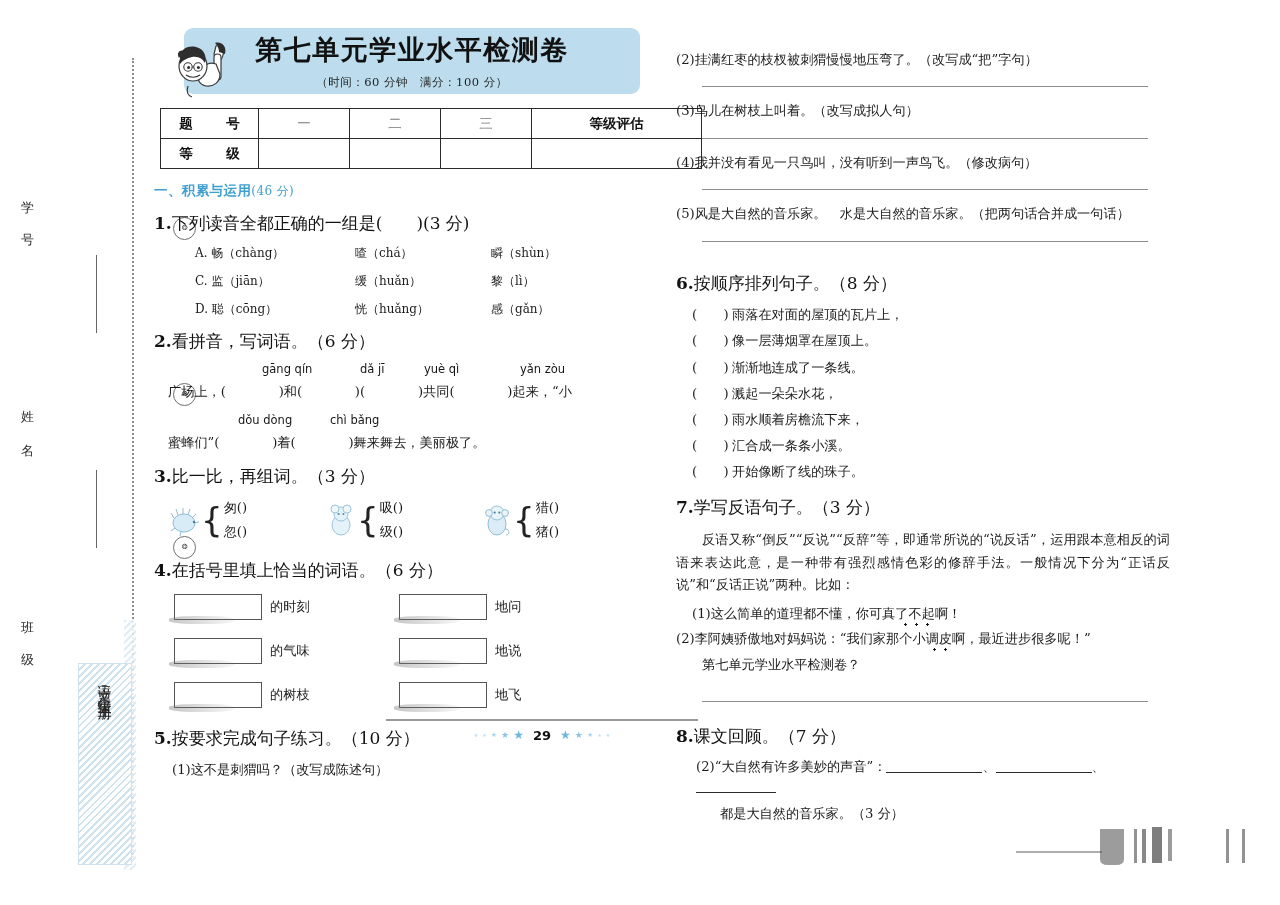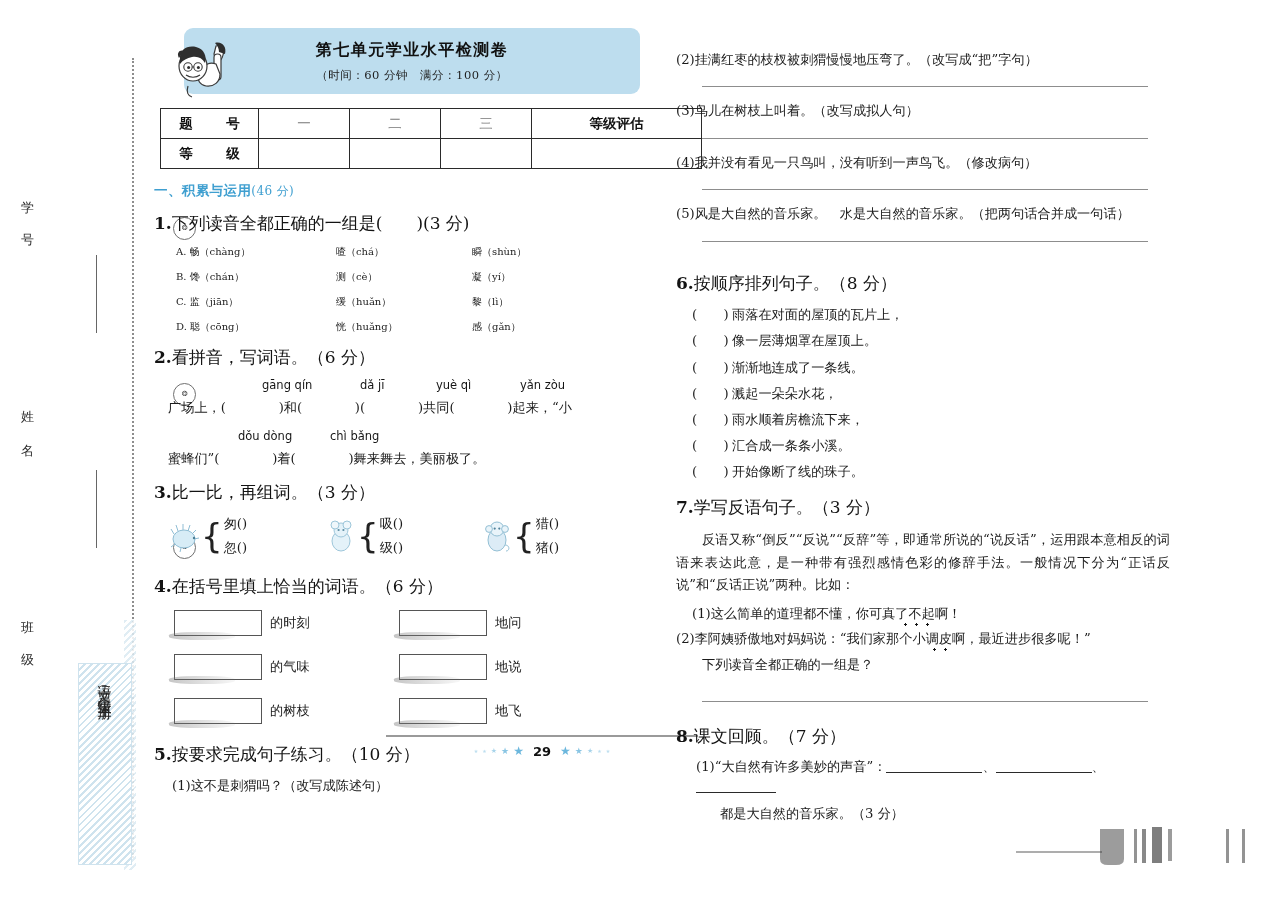--- a/index.html
+++ b/index.html
@@ -63,21 +63,21 @@
   .col{position:absolute;top:28px;}
   .colL{left:146px;width:500px;}
   .colR{left:676px;width:500px;}
 
   
   .banner{
     position:relative;margin-left:38px;width:456px;height:66px;
     background:#bdddee;border-radius:9px;
     display:flex;flex-direction:column;align-items:center;justify-content:center;
   }
-  .banner-title{font-size:16px;font-weight:bold;letter-spacing:1.5px;color:#111;}
+  .banner-title{font-size:27px;font-weight:bold;letter-spacing:1.5px;color:#111;}
   .banner-sub{font-size:11.5px;color:#1d1d1d;margin-top:7px;letter-spacing:.5px;}
   .mascot{
     position:absolute;left:-12px;top:12px;width:66px;height:58px;z-index:3;
   }
 
   
   .scoretable{
     margin-top:14px;margin-left:14px;width:542px;
     border-collapse:collapse;
   }
@@ -94,21 +94,21 @@
     margin-top:13px;margin-left:8px;font-size:13.5px;font-weight:bold;
     color:#3f9fd0;letter-spacing:.4px;
   }
   .sec-head .pts{font-weight:normal;font-size:12px;}
   .q{margin-top:11px;margin-left:8px;font-size:17px;line-height:1.5;color:#131313;}
   .qnum{font-weight:bold;}
   .sub{margin-left:26px;margin-top:9px;font-size:13.2px;line-height:1.55;}
 
   
   .choices{margin-left:30px;margin-top:8px;}
-  .choice-row{display:flex;margin-bottom:11px;font-size:10px;}
+  .choice-row{display:flex;margin-bottom:11px;font-size:12px;justify-content:center;}
   .choice-row .c{width:136px;}
   .choice-row .c:nth-child(1){width:160px;}
 
   
   .py-wrap{margin-left:22px;margin-top:8px;}
   .py-line{position:relative;height:20px;font-size:11.5px;
     font-family:"DejaVu Sans","Liberation Sans",sans-serif;color:#151515;}
   .py-line span{position:absolute;}
   .txt-line{font-size:13.2px;margin-top:1px;}
 
@@ -270,44 +270,39 @@
     <div class="q">
       <span class="qnum">1.</span><span>下列读音全都正确的一组是(　　)(3 分)</span>
     </div>
     <div class="choices">
       <div class="choice-row">
         <span class="c">A. 畅（chàng）</span>
         <span class="c">喳（chá）</span>
         <span class="c">瞬（shùn）</span>
       </div>
       <div class="choice-row">
-        <span class="c">B. 馋（chán）</span>
-        <span class="c">测（cè）</span>
-        <span class="c">凝（yí）</span>
-      </div>
-      <div class="choice-row">
         <span class="c">C. 监（jiān）</span>
         <span class="c">缓（huǎn）</span>
         <span class="c">黎（lì）</span>
       </div>
       <div class="choice-row">
         <span class="c">D. 聪（cōng）</span>
         <span class="c">恍（huǎng）</span>
         <span class="c">感（gǎn）</span>
       </div>
     </div>
 
     <div class="q">
       <span class="qnum">2.</span><span>看拼音，写词语。（6 分）</span>
     </div>
     <div class="py-wrap">
       <div class="py-line">
         <span style="left:94px;">gāng qín</span>
         <span style="left:192px;">dǎ jī</span>
-        <span style="left:268px;">yuè qì</span>
+        <span style="left:256px;">yuè qì</span>
         <span style="left:352px;">yǎn zòu</span>
       </div>
       <div class="txt-line">广场上，(　　　　)和(　　　　)(　　　　)共同(　　　　)起来，“小</div>
       <div class="py-line" style="margin-top:12px;">
         <span style="left:70px;">dǒu dòng</span>
         <span style="left:162px;">chì bǎng</span>
       </div>
       <div class="txt-line">蜜蜂们”(　　　　)着(　　　　)舞来舞去，美丽极了。</div>
     </div>
 
@@ -456,28 +451,28 @@
     <div class="q" style="margin-top:10px;margin-left:0;">
       <span class="qnum">7.</span><span>学写反语句子。（3 分）</span>
     </div>
     <div class="para" style="margin-left:0;width:494px;">反语又称“倒反”“反说”“反辞”等，即通常所说的“说反话”，运用跟本意相反的词语来表达此意，是一种带有强烈感情色彩的修辞手法。一般情况下分为“正话反说”和“反话正说”两种。比如：</div>
     <div class="sub" style="margin-left:16px;margin-top:7px;">
       <span>(1)这么简单的道理都不懂，你可真</span><span class="dotu">了不起</span><span>啊！</span>
     </div>
     <div class="sub" style="margin-left:0;margin-top:5px;">
       <span>(2)李阿姨骄傲地对妈妈说：“我们家那个小</span><span class="dotu">调皮</span><span>啊，最近进步很多呢！”</span>
     </div>
-    <div class="sub" style="margin-left:26px;margin-top:5px;">下列读音全都正确的一组是？</div>
+    <div class="sub" style="margin-left:26px;margin-top:5px;">第七单元学业水平检测卷？</div>
     <div class="rule" style="margin-left:26px;width:446px;margin-top:26px;"></div>
 
     <div class="q" style="margin-top:22px;margin-left:0;">
       <span class="qnum">8.</span><span>课文回顾。（7 分）</span>
     </div>
     <div class="sub" style="margin-left:20px;margin-top:7px;">
-      <span>(1)“大自然有许多美妙的声音”：</span><span class="fill-u u-a"></span><span>、</span><span class="fill-u u-b"></span><span>、</span><span class="fill-u u-c"></span>
+      <span>(2)“大自然有许多美妙的声音”：</span><span class="fill-u u-a"></span><span>、</span><span class="fill-u u-b"></span><span>、</span><span class="fill-u u-c"></span>
     </div>
     <div class="sub" style="margin-left:44px;margin-top:6px;">都是大自然的音乐家。（3 分）</div>
 
   </div>
 
   <svg class="artifact" viewBox="0 0 268 62">
     <rect x="4" y="28" width="86" height="2" fill="#6a6a6a" opacity=".55"></rect>
     <path d="M88 6 L88 36 Q88 42 96 42 L104 42 Q112 42 112 36 L112 6 Z" fill="#3a3a3a" opacity=".5"></path>
     <rect x="122" y="6" width="3" height="34" fill="#3a3a3a" opacity=".55"></rect>
     <rect x="130" y="6" width="4" height="34" fill="#3a3a3a" opacity=".6"></rect>

